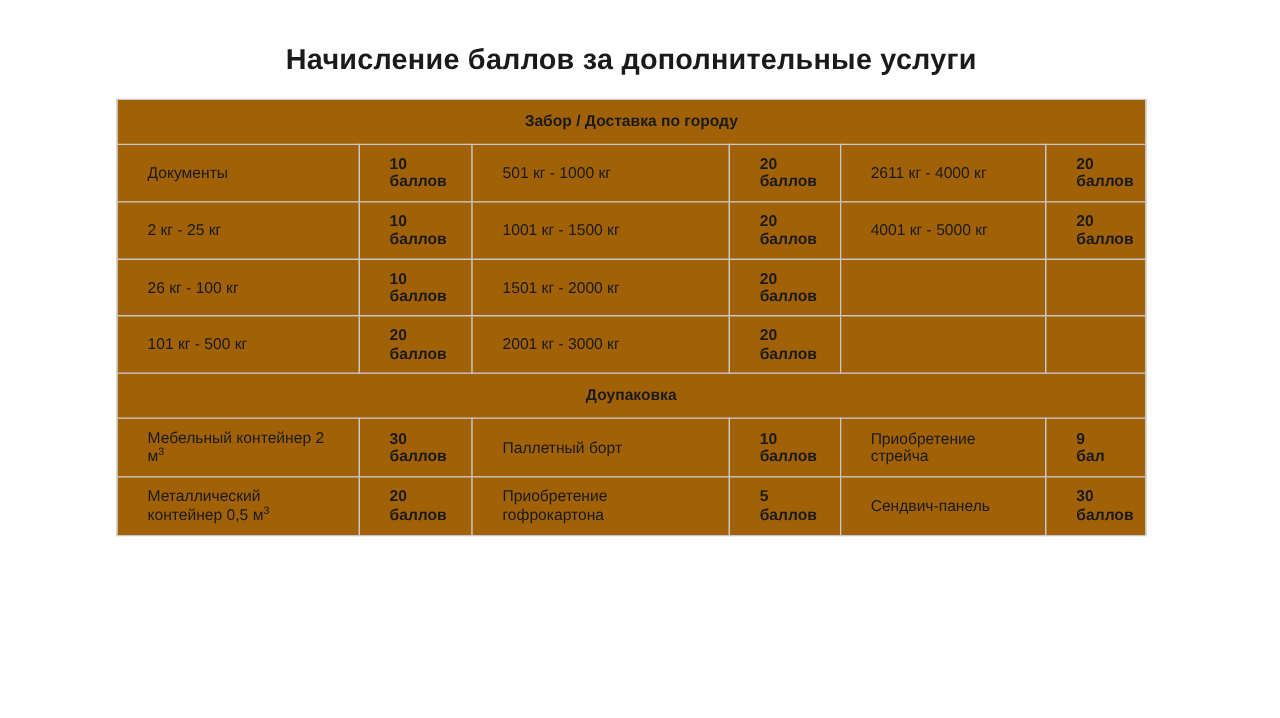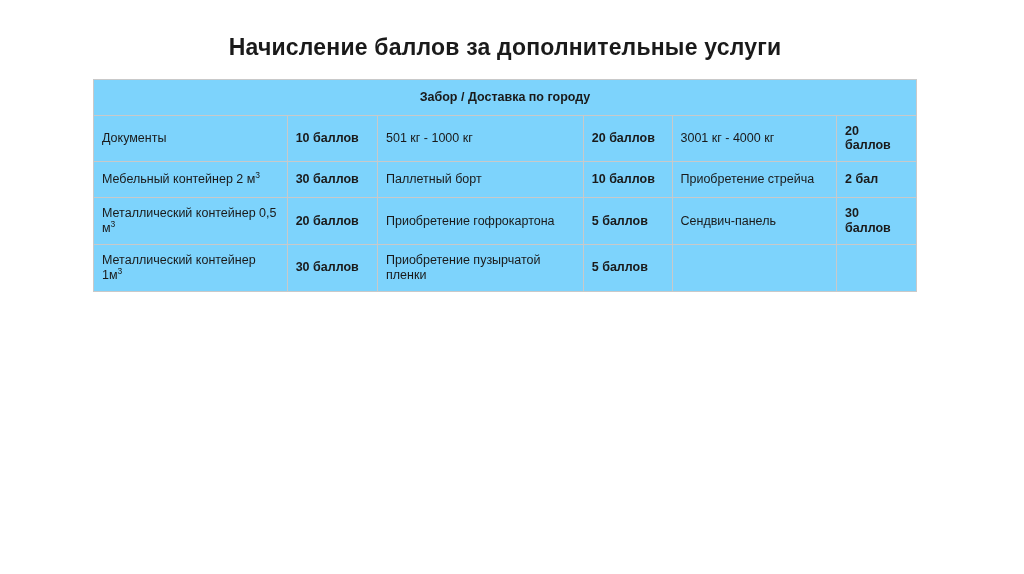--- a/index.html
+++ b/index.html
@@ -34,24 +34,24 @@
   }
   table.points {
     border-collapse: collapse;
     width: 100%;
     table-layout: fixed;
     border: 1px solid #c9c9c9;
   }
   table.points td {
     border: 1px solid #c9c9c9;
     height: 19px;
-    padding: 8px 8px;
+    padding: 8px 24px;
     font-size: 12.5px;
     vertical-align: middle;
-    background: #7dd3fc;
+    background: #a16207;
     line-height: 1.15;
   }
   td.section {
     background: #f5c518;
     text-align: center;
     font-weight: bold;
     font-size: 15px;
     color: #1a1a1a;
     padding: 7px 8px;
     height: 22px;
@@ -99,44 +99,63 @@
       </colgroup>
       <tbody>
           <tr>
             <td class="section" colspan="6">Забор / Доставка по городу</td>
           </tr>
           <tr>
             <td>Документы</td>
             <td class="pts">10 баллов</td>
             <td>501 кг - 1000 кг</td>
             <td class="pts">20 баллов</td>
-            <td>3001 кг - 4000 кг</td>
+            <td>2611 кг - 4000 кг</td>
             <td class="pts">20 баллов</td>
+          </tr>
+          <tr>
+            <td>2 кг  - 25 кг</td>
+            <td class="pts">10 баллов</td>
+            <td>1001 кг  - 1500 кг</td>
+            <td class="pts">20 баллов</td>
+            <td>4001 кг - 5000 кг</td>
+            <td class="pts">20 баллов</td>
+          </tr>
+          <tr>
+            <td>26 кг - 100 кг</td>
+            <td class="pts">10 баллов</td>
+            <td>1501 кг - 2000 кг</td>
+            <td class="pts">20 баллов</td>
+            <td class="empty-white"></td>
+            <td class="empty-pale"></td>
+          </tr>
+          <tr>
+            <td>101 кг - 500 кг</td>
+            <td class="pts">20 баллов</td>
+            <td>2001 кг - 3000 кг</td>
+            <td class="pts">20 баллов</td>
+            <td class="empty-white"></td>
+            <td class="empty-pale"></td>
+          </tr>
+          <tr>
+            <td class="section" colspan="6">Доупаковка</td>
           </tr>
           <tr>
             <td>Мебельный контейнер 2 м<sup>3</sup></td>
             <td class="pts">30 баллов</td>
             <td>Паллетный борт</td>
             <td class="pts">10 баллов</td>
             <td>Приобретение стрейча</td>
-            <td class="pts">2 бал</td>
+            <td class="pts">9 бал</td>
           </tr>
           <tr>
             <td>Металлический контейнер 0,5 м<sup>3</sup></td>
             <td class="pts">20 баллов</td>
             <td>Приобретение гофрокартона</td>
             <td class="pts">5 баллов</td>
             <td>Сендвич-панель</td>
             <td class="pts">30 баллов</td>
           </tr>
-          <tr>
-            <td>Металлический контейнер 1м<sup>3</sup></td>
-            <td class="pts">30 баллов</td>
-            <td>Приобретение пузырчатой пленки</td>
-            <td class="pts">5 баллов</td>
-            <td class="empty-white"></td>
-            <td class="empty-pale"></td>
-          </tr>
         </tbody>
     </table>
   </div>
 
 </div>
 
 </body></html>

